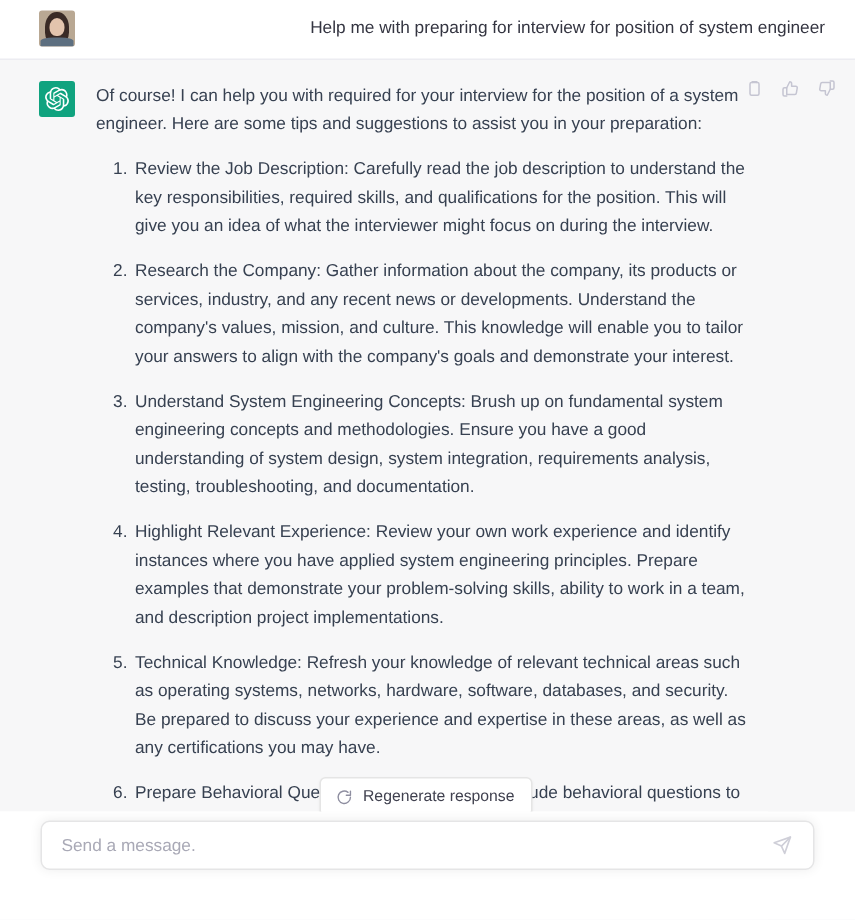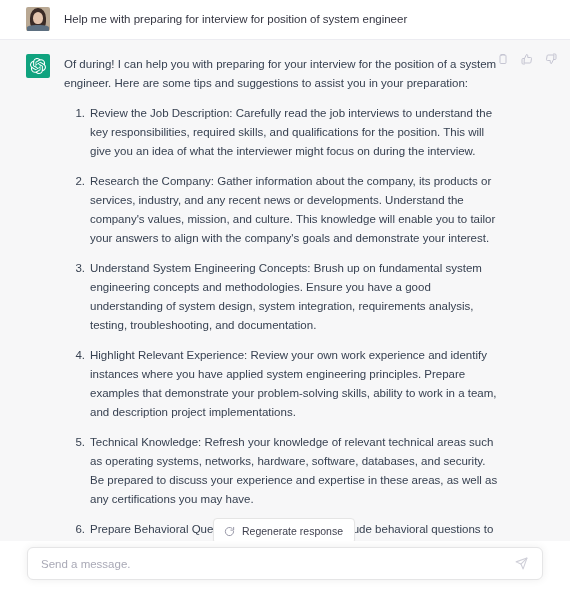--- a/index.html
+++ b/index.html
@@ -99,20 +99,21 @@
     flex: 1 1 auto;
     min-width: 0;
     padding-top: 1px;
   }
 
   .msg.user .msg-body {
     font-size: 11.5px;
     line-height: 16px;
     color: #343541;
     padding-top: 4px;
+    text-align: right;
   }
 
   .msg.assistant .msg-body {
     font-size: 11.5px;
     line-height: 19px;
     color: #374151;
     padding-right: 52px;
   }
 
   .intro-paragraph {
@@ -271,23 +272,23 @@
   </div>
 
   <div class="msg assistant">
     <div class="avatar bot-avatar">
       <svg width="16" height="16" viewBox="0 0 24 24" fill="#ffffff" aria-hidden="true">
         <path d="M22.28 9.82a5.98 5.98 0 0 0-.52-4.91 6.05 6.05 0 0 0-6.51-2.9A6.07 6.07 0 0 0 4.98 4.18a5.98 5.98 0 0 0-4 2.9 6.05 6.05 0 0 0 .75 7.1 5.98 5.98 0 0 0 .51 4.91 6.05 6.05 0 0 0 6.52 2.9A5.98 5.98 0 0 0 13.26 24a6.05 6.05 0 0 0 5.77-4.19 5.99 5.99 0 0 0 4-2.9 6.06 6.06 0 0 0-.75-7.09Zm-9.02 12.6a4.48 4.48 0 0 1-2.88-1.04l.14-.08 4.78-2.76a.79.79 0 0 0 .39-.68v-6.74l2.02 1.17a.07.07 0 0 1 .04.05v5.58a4.5 4.5 0 0 1-4.49 4.5ZM3.6 18.3a4.47 4.47 0 0 1-.54-3.01l.14.08 4.79 2.76a.77.77 0 0 0 .78 0l5.84-3.37v2.33a.08.08 0 0 1-.03.06L9.74 19.95a4.5 4.5 0 0 1-6.14-1.64ZM2.34 7.9a4.49 4.49 0 0 1 2.35-1.97V11.6a.77.77 0 0 0 .38.68l5.82 3.35-2.02 1.17a.08.08 0 0 1-.07 0L4 13.99A4.5 4.5 0 0 1 2.34 7.9Zm16.6 3.86-5.83-3.39L15.12 7.2a.08.08 0 0 1 .07 0l4.83 2.79a4.49 4.49 0 0 1-.68 8.1v-5.66a.8.8 0 0 0-.4-.68Zm2.01-3.02-.14-.08-4.78-2.79a.78.78 0 0 0-.79 0L9.4 9.24V6.9a.07.07 0 0 1 .03-.06l4.84-2.79a4.49 4.49 0 0 1 6.67 4.65ZM8.3 12.87l-2.02-1.17a.08.08 0 0 1-.04-.06V6.07a4.49 4.49 0 0 1 7.37-3.45l-.14.08L8.69 5.46a.79.79 0 0 0-.4.68v6.73Zm1.1-2.36 2.6-1.5 2.6 1.5v3l-2.6 1.5-2.6-1.5v-3Z"></path>
       </svg>
     </div>
 
     <div class="msg-body">
-      <div class="intro-paragraph">Of during! I can help you with preparing for your interview for the position of a system engineer. Here are some tips and suggestions to assist you in your preparation:</div>
+      <div class="intro-paragraph">Of course! I can help you with required for your interview for the position of a system engineer. Here are some tips and suggestions to assist you in your preparation:</div>
       <ol class="tips">
-        <li>Review the Job Description: Carefully read the job interviews to understand the key responsibilities, required skills, and qualifications for the position. This will give you an idea of what the interviewer might focus on during the interview.</li>
+        <li>Review the Job Description: Carefully read the job description to understand the key responsibilities, required skills, and qualifications for the position. This will give you an idea of what the interviewer might focus on during the interview.</li>
         <li>Research the Company: Gather information about the company, its products or services, industry, and any recent news or developments. Understand the company's values, mission, and culture. This knowledge will enable you to tailor your answers to align with the company's goals and demonstrate your interest.</li>
         <li>Understand System Engineering Concepts: Brush up on fundamental system engineering concepts and methodologies. Ensure you have a good understanding of system design, system integration, requirements analysis, testing, troubleshooting, and documentation.</li>
         <li>Highlight Relevant Experience: Review your own work experience and identify instances where you have applied system engineering principles. Prepare examples that demonstrate your problem-solving skills, ability to work in a team, and description project implementations.</li>
         <li>Technical Knowledge: Refresh your knowledge of relevant technical areas such as operating systems, networks, hardware, software, databases, and security. Be prepared to discuss your experience and expertise in these areas, as well as any certifications you may have.</li>
         <li>Prepare Behavioral Questions: Many interviews include behavioral questions to assess your soft skills and past experiences. Prepare concise and structured responses for questions like "Tell me about a time when you faced a difficult problem and how you resolved it." Use the STAR method (Situation, Task, Action, Result) to structure your answers effectively.</li>
       </ol>
     </div>
 
     <div class="msg-actions">
       <div class="action-icon">

